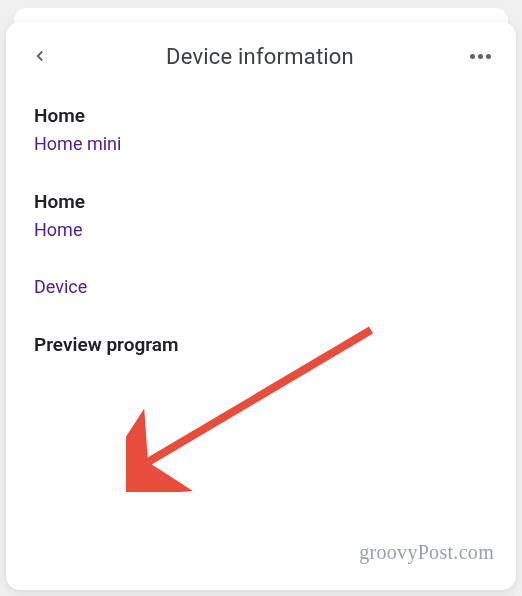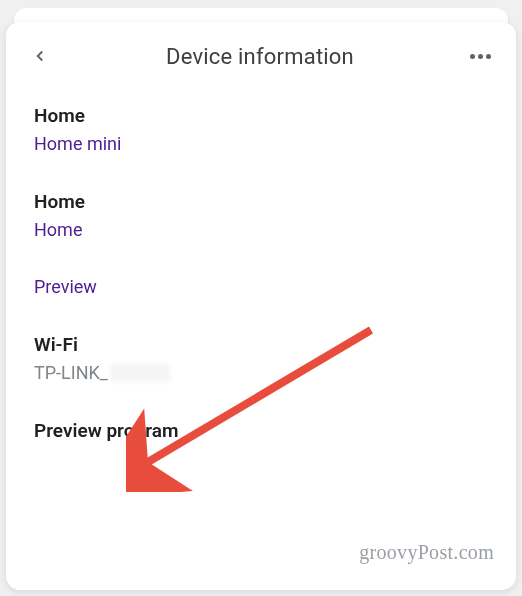--- a/index.html
+++ b/index.html
@@ -155,30 +155,23 @@
       <div class="section-label">Home</div>
       <div class="section-value">Home mini</div>
     </div>
 
     <div class="section">
       <div class="section-label">Home</div>
       <div class="section-value">Home</div>
     </div>
 
     <div class="section">
-      <div class="section-value">Preview</div>
+      <div class="section-value">Device</div>
     </div>
 
-    <div class="section">
-      <div class="section-label">Wi-Fi</div>
-      <div class="wifi-value">
-        <span>TP-LINK_</span>
-        <span class="wifi-blur"></span>
-      </div>
-    </div>
 
     <div class="section" style="margin-bottom:0;">
       <div class="section-label">Preview program</div>
     </div>
   </div>
 
   <svg class="arrow-annotation" width="260" height="170" viewBox="0 0 260 170">
     <defs>
       <marker id="arrowhead" markerWidth="12" markerHeight="12" refX="3" refY="6" orient="auto">
         <polygon points="0 0, 12 6, 0 12, 3 6" fill="#e84c3d"></polygon>

